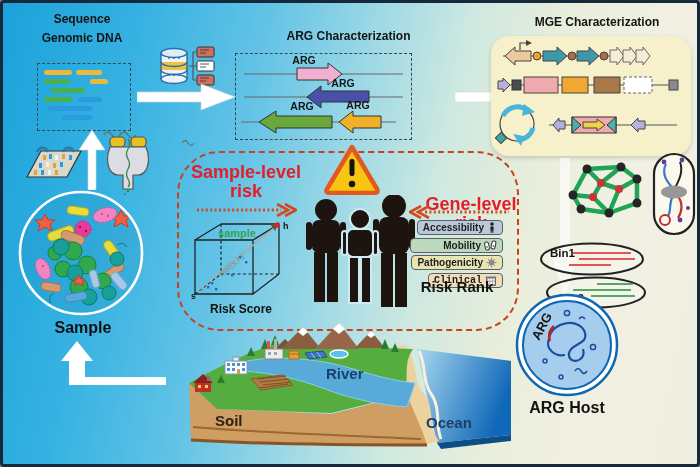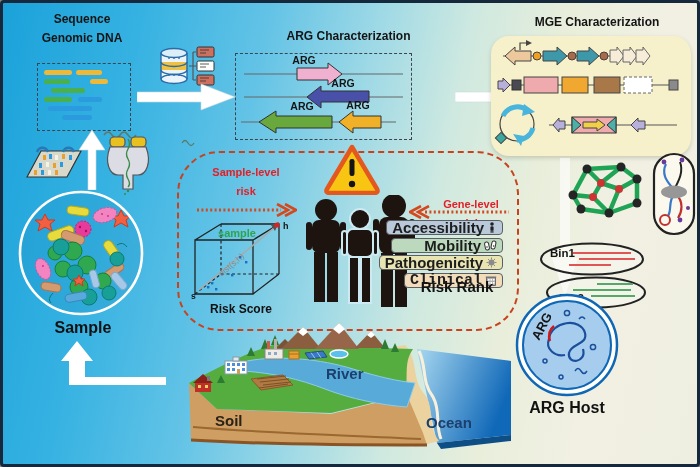--- a/index.html
+++ b/index.html
@@ -5,27 +5,27 @@
   html,body{margin:0;padding:0;background:#888;}
   #fig{
     position:relative;width:700px;height:467px;box-sizing:border-box;
     border:3px solid #16283c;border-radius:4px;overflow:hidden;
     font-family:"Liberation Sans",sans-serif;
     background:linear-gradient(102deg,#1ba2da 0%,#36b2e2 18%,#63c3e6 34%,#9ed9e6 48%,#cfe9e0 60%,#e9eedb 72%,#f1f0e3 84%,#efefe1 100%);
   }
   .abs{position:absolute;}
   .ttl{font-weight:bold;color:#141414;font-size:12px;line-height:19px;text-align:center;}
   .lbl{font-weight:bold;color:#111;text-align:center;}
-  .red{color:#e31e26;font-weight:bold;font-size:11px;line-height:19px;text-align:center;}
+  .red{color:#e31e26;font-weight:bold;font-size:18px;line-height:19px;text-align:center;}
   .dashbox{border:1.6px dashed #3a4550;}
   .riskborder{border:2.5px dashed #c8421e;border-radius:42px;}
   .mgepanel{background:#f6f1ca;border-radius:18px;box-shadow:0 2px 4px rgba(90,90,60,.25);}
   .rankcol{display:flex;flex-direction:column;align-items:flex-end;gap:2.5px;}
   .rankbox{display:flex;align-items:center;gap:3px;border:1.3px solid #5a5f66;border-radius:4px;
-           padding:0 5px;height:13px;font-size:15px;font-weight:bold;color:#1d1d1d;}
+           padding:0 5px;height:13px;font-size:10px;font-weight:bold;color:#1d1d1d;}
   svg{display:block;}
   text{font-family:"Liberation Sans",sans-serif;}
 </style>
 </head>
 <body>
 
 <div id="fig">
 
   <div class="abs riskborder" style="left:174px;top:148px;width:338px;height:176px;"></div>
 

